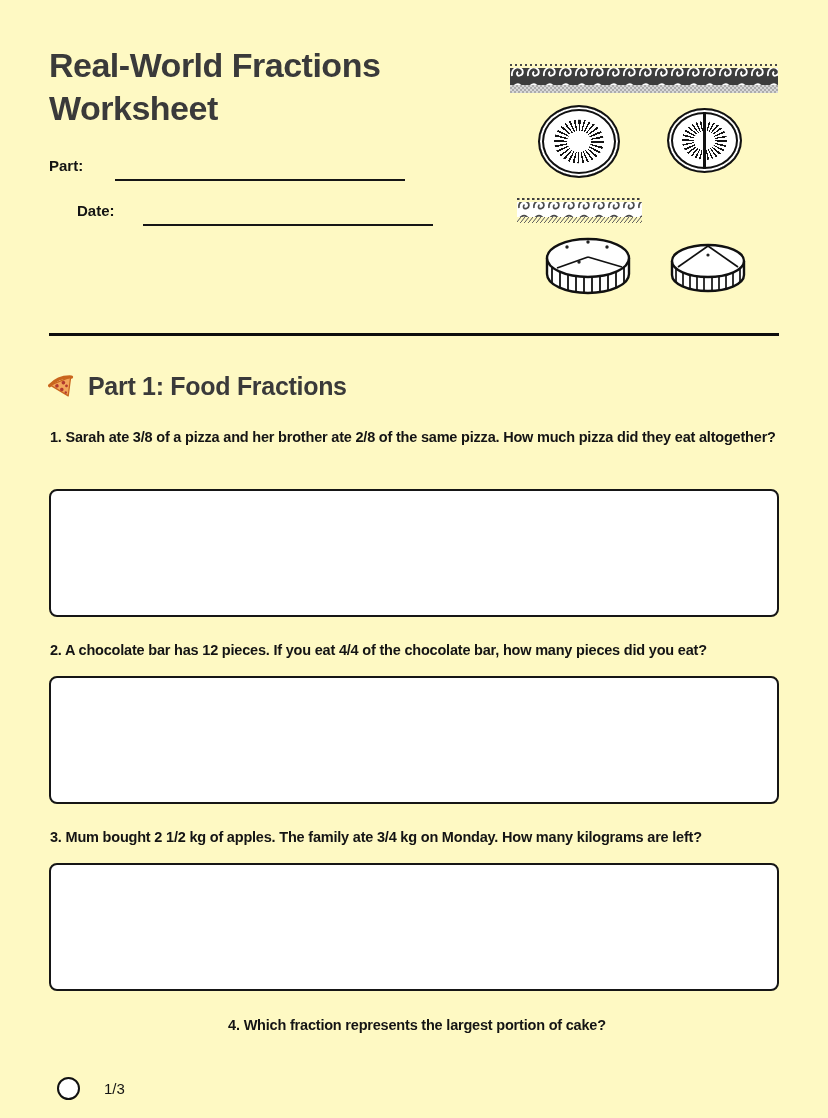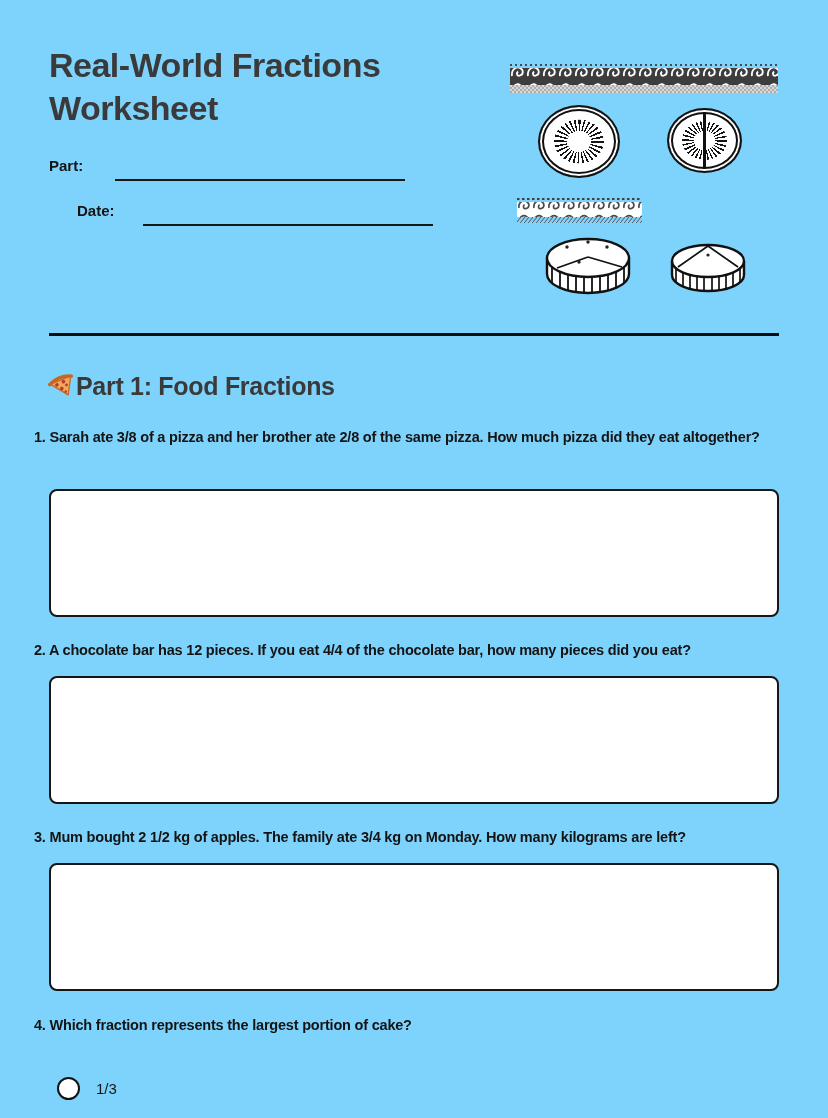--- a/index.html
+++ b/index.html
@@ -1,54 +1,54 @@
 <!DOCTYPE html>
 <html><head>
 <meta charset="utf-8">
 <style>
   html,body{margin:0;padding:0;background:#fff;}
   .page{
     position:relative;
     width:828px;height:1118px;
-    background:#7dd3fc;
+    background:#fef9c3;
     font-family:"Liberation Sans", sans-serif;
     color:#141414;
     overflow:hidden;
   }
   .abs{position:absolute;}
   .title{
     left:49px;top:44px;width:450px;
     font-size:34px;line-height:43px;font-weight:bold;
     letter-spacing:-0.5px;color:#3a3a3a;margin:0;
   }
   .field-row{left:49px;height:30px;}
   .field-label{font-size:15px;font-weight:bold;color:#141414;}
   .field-line{
     position:absolute;left:66px;top:22px;
     width:290px;height:0;border-bottom:2px solid #161616;
     display:block;
   }
   .rule{left:49px;top:333px;width:730px;height:3px;background:#0d0d0d;}
   .section-heading{
-    left:48px;top:372px;display:flex;align-items:flex-start;gap:0;
+    left:48px;top:372px;display:flex;align-items:center;gap:12px;
   }
   .section-heading .label{
     font-size:25px;font-weight:bold;color:#3a3a3a;letter-spacing:-0.3px;
   }
   .question{
-    left:34px;width:734px;margin:0;
+    left:50px;width:734px;margin:0;
     font-size:14.5px;line-height:25px;font-weight:bold;
     letter-spacing:-0.2px;color:#141414;
   }
   .answer-box{
     left:49px;width:726px;height:124px;
     border:2px solid #161616;border-radius:8px;background:#fff;
   }
   .option-row{
-    left:57px;top:1076px;display:flex;align-items:center;gap:16px;height:24px;
+    left:57px;top:1076px;display:flex;align-items:center;gap:24px;height:24px;
   }
   .radio{
     width:19px;height:19px;border:2.5px solid #111;border-radius:50%;
     background:#fff;display:inline-block;box-sizing:content-box;
   }
   .option-label{font-size:15px;font-weight:normal;color:#141414;}
   
   .kiwi{
     border:2.5px solid #111;border-radius:50%;
     box-shadow:inset 0 0 0 2px #fff, inset 0 0 0 4px #111;
@@ -194,19 +194,19 @@
 
   <p class="abs question" style="top:425px;">1. Sarah ate 3/8 of a pizza and her brother ate 2/8 of the same pizza. How much pizza did they eat altogether?</p>
   <div class="abs answer-box" style="top:489px;"></div>
 
   <p class="abs question" style="top:638px;">2. A chocolate bar has 12 pieces. If you eat 4/4 of the chocolate bar, how many pieces did you eat?</p>
   <div class="abs answer-box" style="top:676px;"></div>
 
   <p class="abs question" style="top:825px;">3. Mum bought 2 1/2 kg of apples. The family ate 3/4 kg on Monday. How many kilograms are left?</p>
   <div class="abs answer-box" style="top:863px;"></div>
 
-  <p class="abs question" style="top:1013px;">4. Which fraction represents the largest portion of cake?</p>
+  <p class="abs question" style="top:1013px;text-align:center;">4. Which fraction represents the largest portion of cake?</p>
   <div class="abs option-row">
     <span class="radio"></span>
     <span class="option-label">1/3</span>
   </div>
 
 </div>
 
 </body></html>

